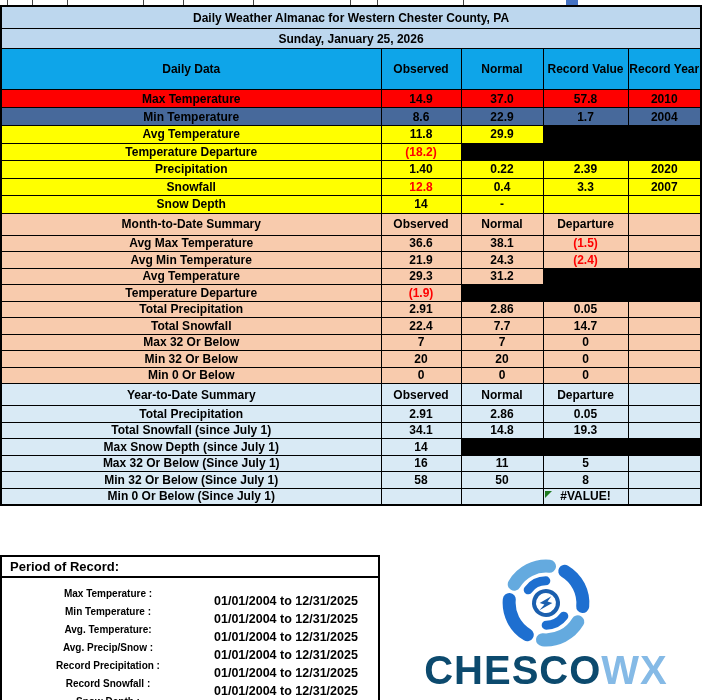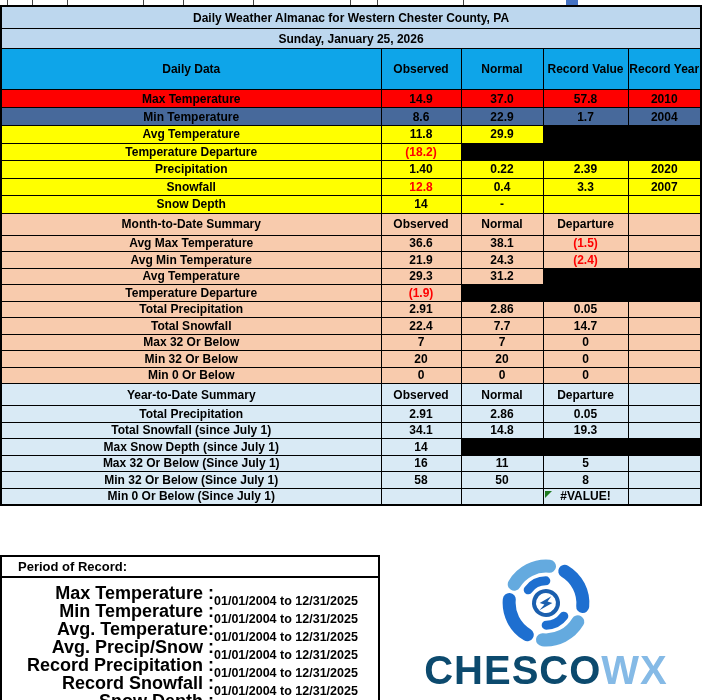--- a/index.html
+++ b/index.html
@@ -43,23 +43,23 @@
   td.flagcell .flag-tri{
     position:absolute;left:1px;top:2px;width:0;height:0;
     border-left:7px solid #1F7A1F;border-bottom:7px solid transparent;
   }
 
   
   #period{
     position:absolute;left:0;top:555px;width:376px;background:#fff;
     border:2px solid #000;
   }
-  #period .p-title{font-size:13px;padding:2px 0 2px 16px;border-bottom:2px solid #000;color:#000;}
+  #period .p-title{font-size:13px;padding:2px 0 2px 8px;border-bottom:2px solid #000;color:#000;}
   #period .p-row{display:grid;grid-template-columns:212px 1fr;height:18px;align-items:center;}
-  #period .p-label{text-align:right;font-size:18px;color:#000;}
+  #period .p-label{text-align:center;font-size:10px;color:#000;}
   #period .p-value{text-align:left;font-size:12.5px;color:#000;margin-top:16px;}
 
   
   #logo{position:absolute;left:392px;top:552px;width:308px;height:148px;text-align:center;}
   #logo svg{display:block;margin:4px auto 0 auto;}
   #logo .logo-text{font-size:40px;letter-spacing:1px;line-height:1;margin-top:-2px;}
   #logo .lt-dark{color:#0c4a6e;}
   #logo .lt-light{color:#85BAE6;}
 </style>
 </head>

